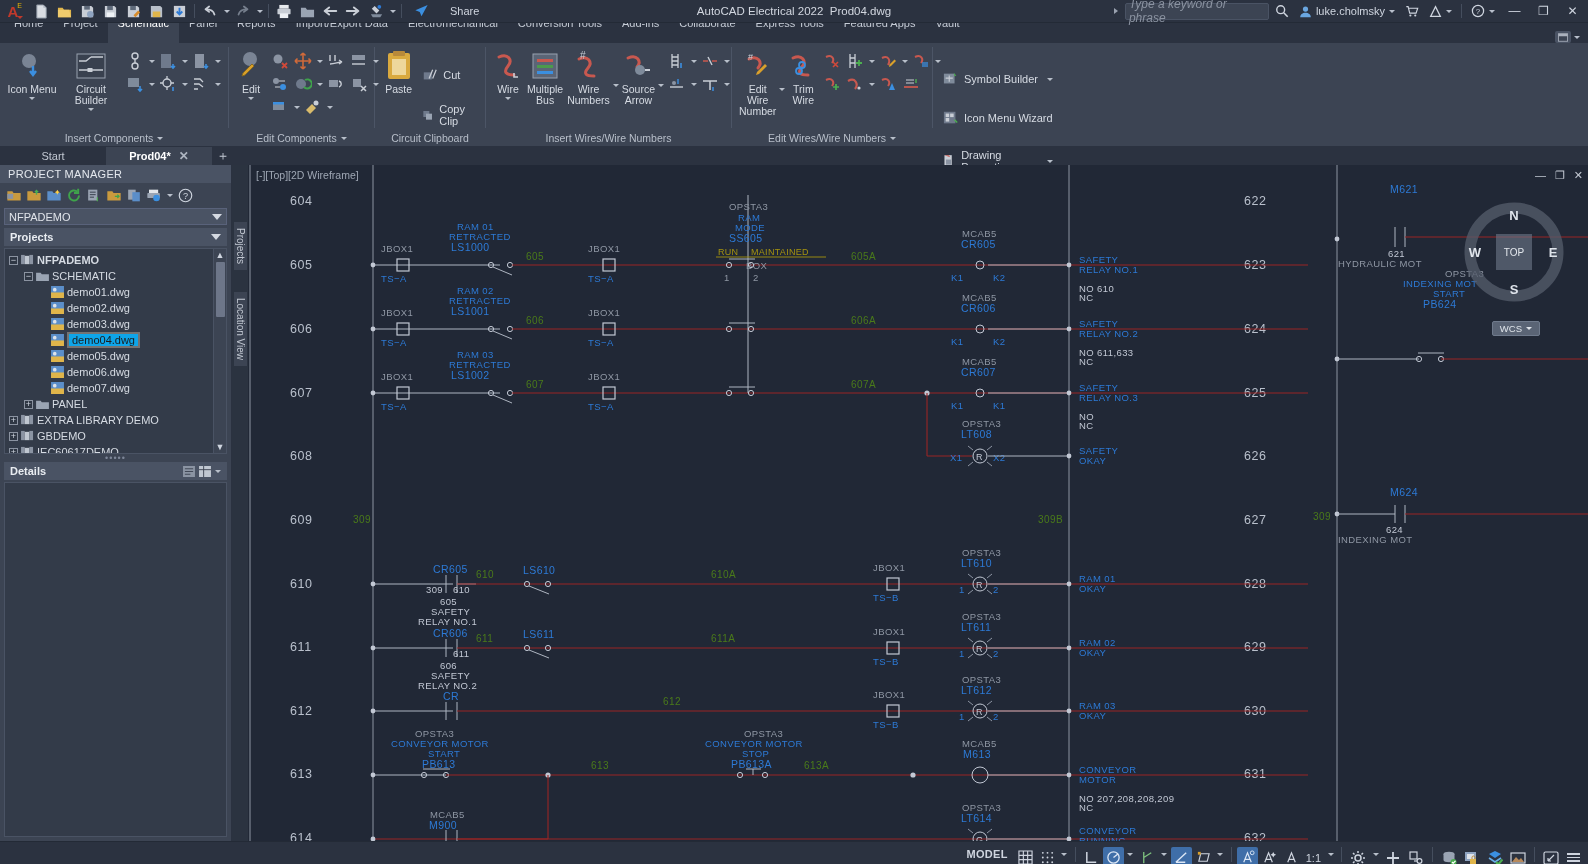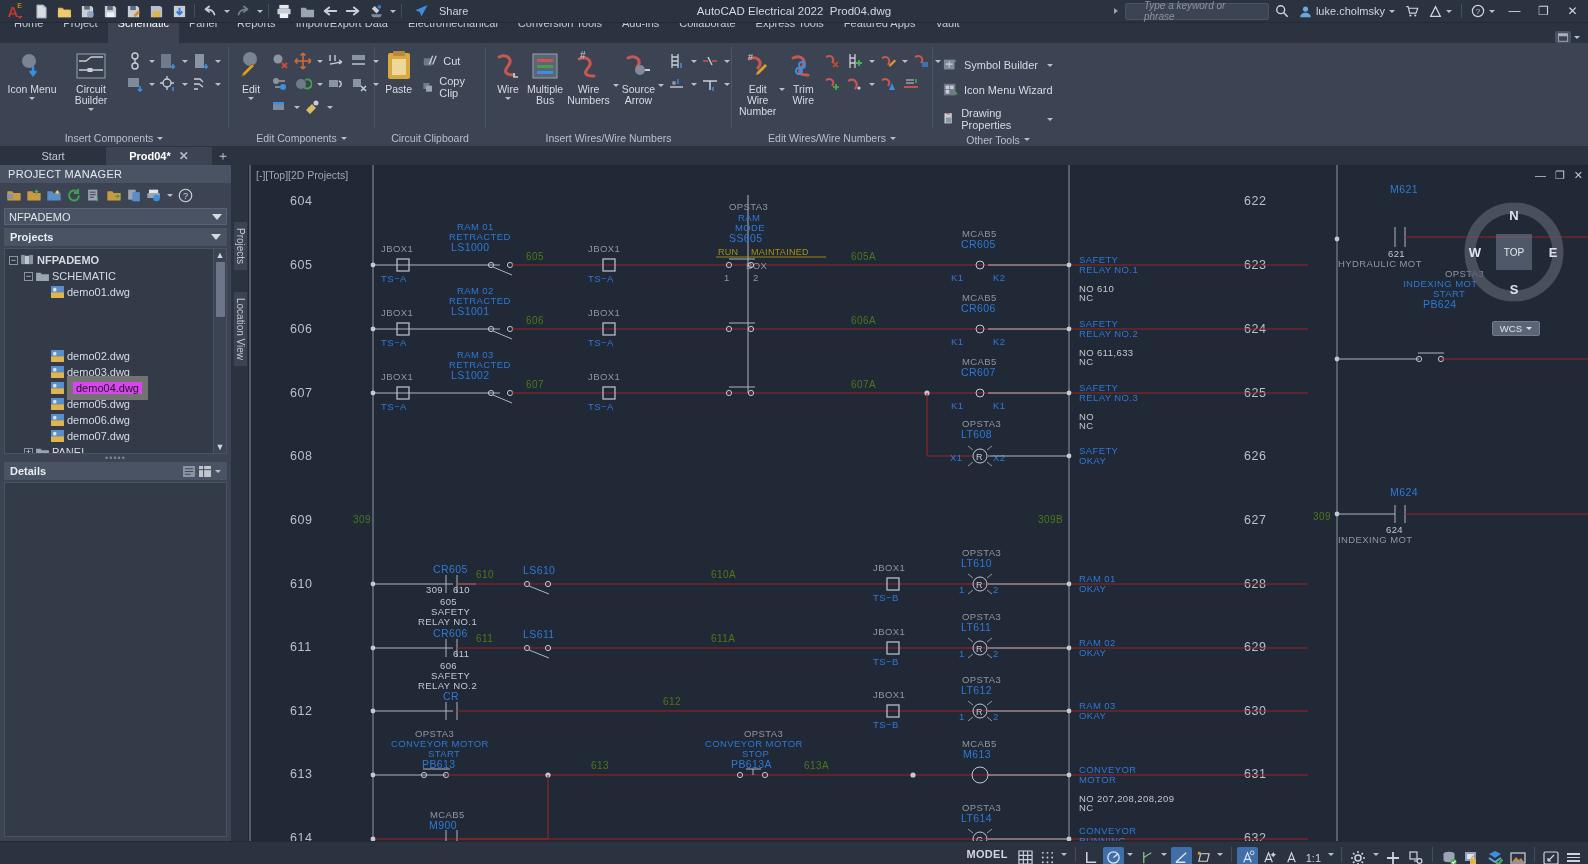--- a/index.html
+++ b/index.html
@@ -25,29 +25,29 @@
   .acad-logo .e { color:#e8b400; font-size:7px; position:absolute; right:4px; top:2px;}
   .acad-logo .caret { position:absolute; right:3px; bottom:3px; border-left:3px solid transparent;border-right:3px solid transparent;border-top:3px solid #c0392b;}
   .qat { display:flex; align-items:center; gap:1px; padding-left:4px;}
   .qat-btn {
     width: 22px; height: 21px; display:flex; align-items:center; justify-content:center;
     cursor:pointer; border-radius:2px;
   }
   .qat-sep { width:1px;height:14px;background:#454e5e;margin:0 3px;}
   .mini-caret { width:9px;height:21px;display:flex;align-items:center;justify-content:center;cursor:pointer;}
   .mini-caret i { border-left:3px solid transparent;border-right:3px solid transparent;border-top:3px solid #b9c0cc;}
-  .share-btn { display:flex;align-items:center;gap:10px;padding:0 8px;cursor:pointer;color:#cfd5df;font-size:11px;}
+  .share-btn { display:flex;align-items:center;gap:21px;padding:0 8px;cursor:pointer;color:#cfd5df;font-size:11px;}
   .title-center {
     position:absolute; left:0; right:0; text-align:center; font-size:11.5px; color:#d2d7e0;
     pointer-events:none;
   }
   .title-right { margin-left:auto; display:flex; align-items:center; gap:2px; padding-right:2px;}
   .search-box {
     width:144px; height:17px; background:#3c4453; border:1px solid #4a5364; border-radius:2px;
-    display:flex;align-items:center; padding:0 18px; font-size:10px; color:#8b93a1; font-style:italic;
+    display:flex;align-items:center; padding:0 3px; font-size:12px; color:#8b93a1; font-style:italic;
   }
   .tri-right { border-left:4px solid #9aa2b0; border-top:3px solid transparent; border-bottom:3px solid transparent; margin-right:5px;}
   .tb-item { display:flex;align-items:center;gap:4px;padding:0 4px;height:21px;cursor:pointer;font-size:11px;color:#cfd5df;}
   .win-btn { width:27px;height:23px;display:flex;align-items:center;justify-content:center;cursor:pointer;color:#cfd5df;font-size:12px;}
 
   
   .ribbon-tabs {
     height: 20px; background:#2b3240; display:flex; align-items:flex-end;
     font-size:11px; padding-left:4px;
   }
@@ -76,21 +76,21 @@
   }
   .bigbtn .lbl { font-size:10.5px; text-align:center; color:#d6dbe3; line-height:11px; }
   .bigbtn .ico { height:32px;display:flex;align-items:center;justify-content:center;}
 
   .smallgrid { display:flex; flex-direction:column; gap:1px; padding-top:3px;}
   .smallrow { display:flex; align-items:center; gap:1px;}
   .smallbtn { width:22px;height:22px;display:flex;align-items:center;justify-content:center;cursor:pointer;border-radius:2px;}
   .sm-caret { width:9px;height:22px;display:flex;align-items:center;justify-content:center;cursor:pointer;}
   .sm-caret i { border-left:3px solid transparent;border-right:3px solid transparent;border-top:3px solid #b8bfca;}
 
-  .listbtn { display:flex;align-items:center;gap:5px;padding:2px 4px;cursor:pointer;border-radius:2px;font-size:11px;}
+  .listbtn { display:flex;align-items:center;gap:5px;padding:2px 4px;cursor:pointer;border-radius:2px;font-size:11px;margin-top:14px;}
   .listcol { display:flex;flex-direction:column;gap:2px;padding-top:4px;}
 
   
   .filetabs { height:18px; background:#2b3240; display:flex; align-items:stretch; font-size:11px;}
   .ftab { display:flex;align-items:center;justify-content:center;gap:8px;padding:0 14px;cursor:pointer;color:#c2c8d2;min-width:106px;}
   .ftab.active { background:#3c4453; color:#fff; font-weight:bold;}
   .ftab .x { font-size:12px; color:#aeb5c1; }
   .ftab-add { width:22px;display:flex;align-items:center;justify-content:center;cursor:pointer;color:#c2c8d2;font-size:13px;}
 
   
@@ -108,21 +108,21 @@
   .pm-combo .tri { margin-left:auto; border-left:5px solid transparent;border-right:5px solid transparent;border-top:6px solid #d4d9e1;}
   .pm-section {
     margin:0 4px; height:18px; background:#4a5364; display:flex;align-items:center;padding:0 6px;
     font-size:11px; font-weight:bold; color:#e8ecf1; cursor:pointer;
   }
   .pm-section .tri { margin-left:auto; border-left:5px solid transparent;border-right:5px solid transparent;border-top:6px solid #d4d9e1;}
   .tree-wrap { margin:2px 4px 0; flex:0 0 206px; background:#333b49; border:1px solid #4a5364; display:flex; overflow:hidden; position:relative;}
   .tree { flex:1; padding:3px 0 0 2px; overflow:hidden; font-size:11px;}
   .tnode { display:flex;align-items:center;gap:3px;height:16px;cursor:pointer;white-space:nowrap;}
   .expander { width:9px;height:9px;border:1px solid #8b93a1;background:#2f3744;display:flex;align-items:center;justify-content:center;font-size:9px;line-height:7px;color:#cfd5df;flex:none;}
-  .tlabel.sel { background:#d946ef; color:#1c1c1c; padding:0 3px; border:6px solid #737373;}
+  .tlabel.sel { background:#0ea5e9; color:#1c1c1c; padding:0 3px; border:2px solid #737373;}
   .tscroll { width:13px; background:#3c4453; border-left:1px solid #4a5364; display:flex;flex-direction:column;align-items:center;justify-content:space-between;padding:1px 0;}
   .tsc-btn { font-size:9px;color:#cfd5df;cursor:pointer;}
   .tsc-thumb { width:9px; height:55px; background:#6d7689; border-radius:1px; margin-top:2px;}
   .grip { height:8px; display:flex;align-items:center;justify-content:center;letter-spacing:1px;color:#7d8698;font-size:9px;}
   .details-bar { margin:0 4px; height:18px; background:#4a5364; display:flex;align-items:center;padding:0 6px; font-size:11px; font-weight:bold;color:#e8ecf1;}
   .details-bar .icons{margin-left:auto;display:flex;gap:4px;align-items:center;}
   .details-body { margin:2px 4px 4px; flex:1; background:#333b49; border:1px solid #4a5364;}
 
   .side-tabs { width:16px; background:#2b3340; display:flex; flex-direction:column; align-items:center; padding-top:56px; gap:20px;}
   .vtab { background:#3c4453; color:#c2c8d2; font-size:10px; padding:6px 1px; writing-mode:vertical-rl; cursor:pointer; border:1px solid #2b3340;}
@@ -920,21 +920,21 @@
         </div>
 
         <div class="tnode" style="padding-left:44px;">
           <svg width="13" height="12" viewBox="0 0 14 13">
               <rect x="0" y="0" width="14" height="13" fill="#5b8ec9"></rect>
               <rect x="0" y="7" width="14" height="6" fill="#e0b54a"></rect>
               <circle cx="4" cy="4" r="2" fill="#dde3ea"></circle>
             </svg>
           <span class="tlabel">demo01.dwg</span>
         </div>
-        <div class="tnode" style="padding-left:44px;margin-top:48px;">
+        <div class="tnode" style="padding-left:44px;">
           <svg width="13" height="12" viewBox="0 0 14 13">
               <rect x="0" y="0" width="14" height="13" fill="#5b8ec9"></rect>
               <rect x="0" y="7" width="14" height="6" fill="#e0b54a"></rect>
               <circle cx="4" cy="4" r="2" fill="#dde3ea"></circle>
             </svg>
           <span class="tlabel">demo02.dwg</span>
         </div>
         <div class="tnode" style="padding-left:44px;">
           <svg width="13" height="12" viewBox="0 0 14 13">
               <rect x="0" y="0" width="14" height="13" fill="#5b8ec9"></rect>
@@ -1038,21 +1038,21 @@
     </div>
     <div class="details-body"></div>
   </div>
 
   <div class="side-tabs">
     <div class="vtab">Projects</div>
     <div class="vtab">Location View</div>
   </div>
 
   <div class="canvas-area">
-    <div class="vp-label">[-][Top][2D Projects]</div>
+    <div class="vp-label">[-][Top][2D Wireframe]</div>
     <div class="vp-ctrl">
       <span>—</span>
       <span>❐</span>
       <span>✕</span>
     </div>
 
     <svg class="dwg" width="1340" height="676" viewBox="0 0 1340 676">
       <defs>
         <style>
           .rt{fill:#b9c0cc;font-size:12.5px;letter-spacing:.6px}

